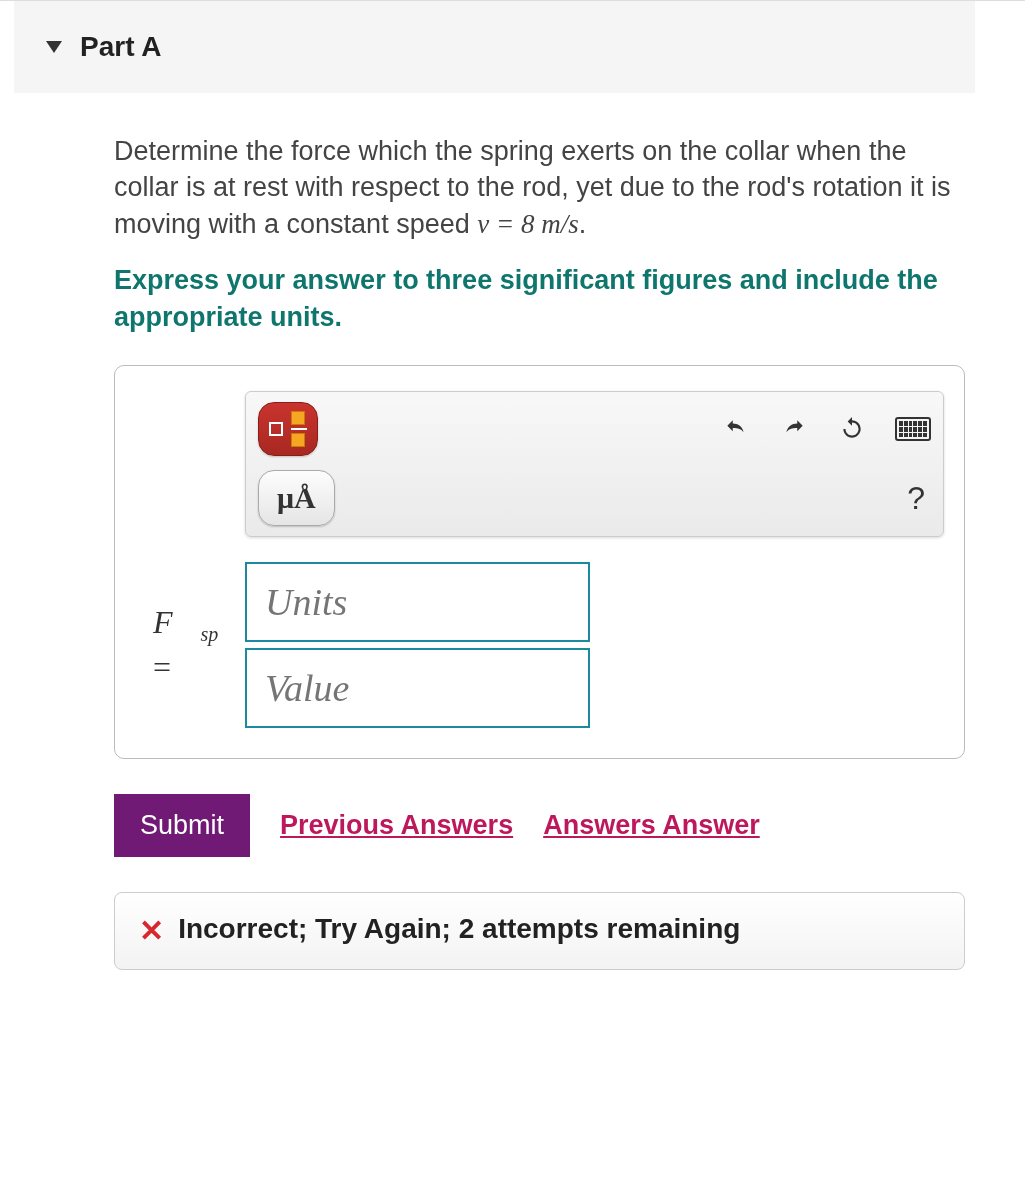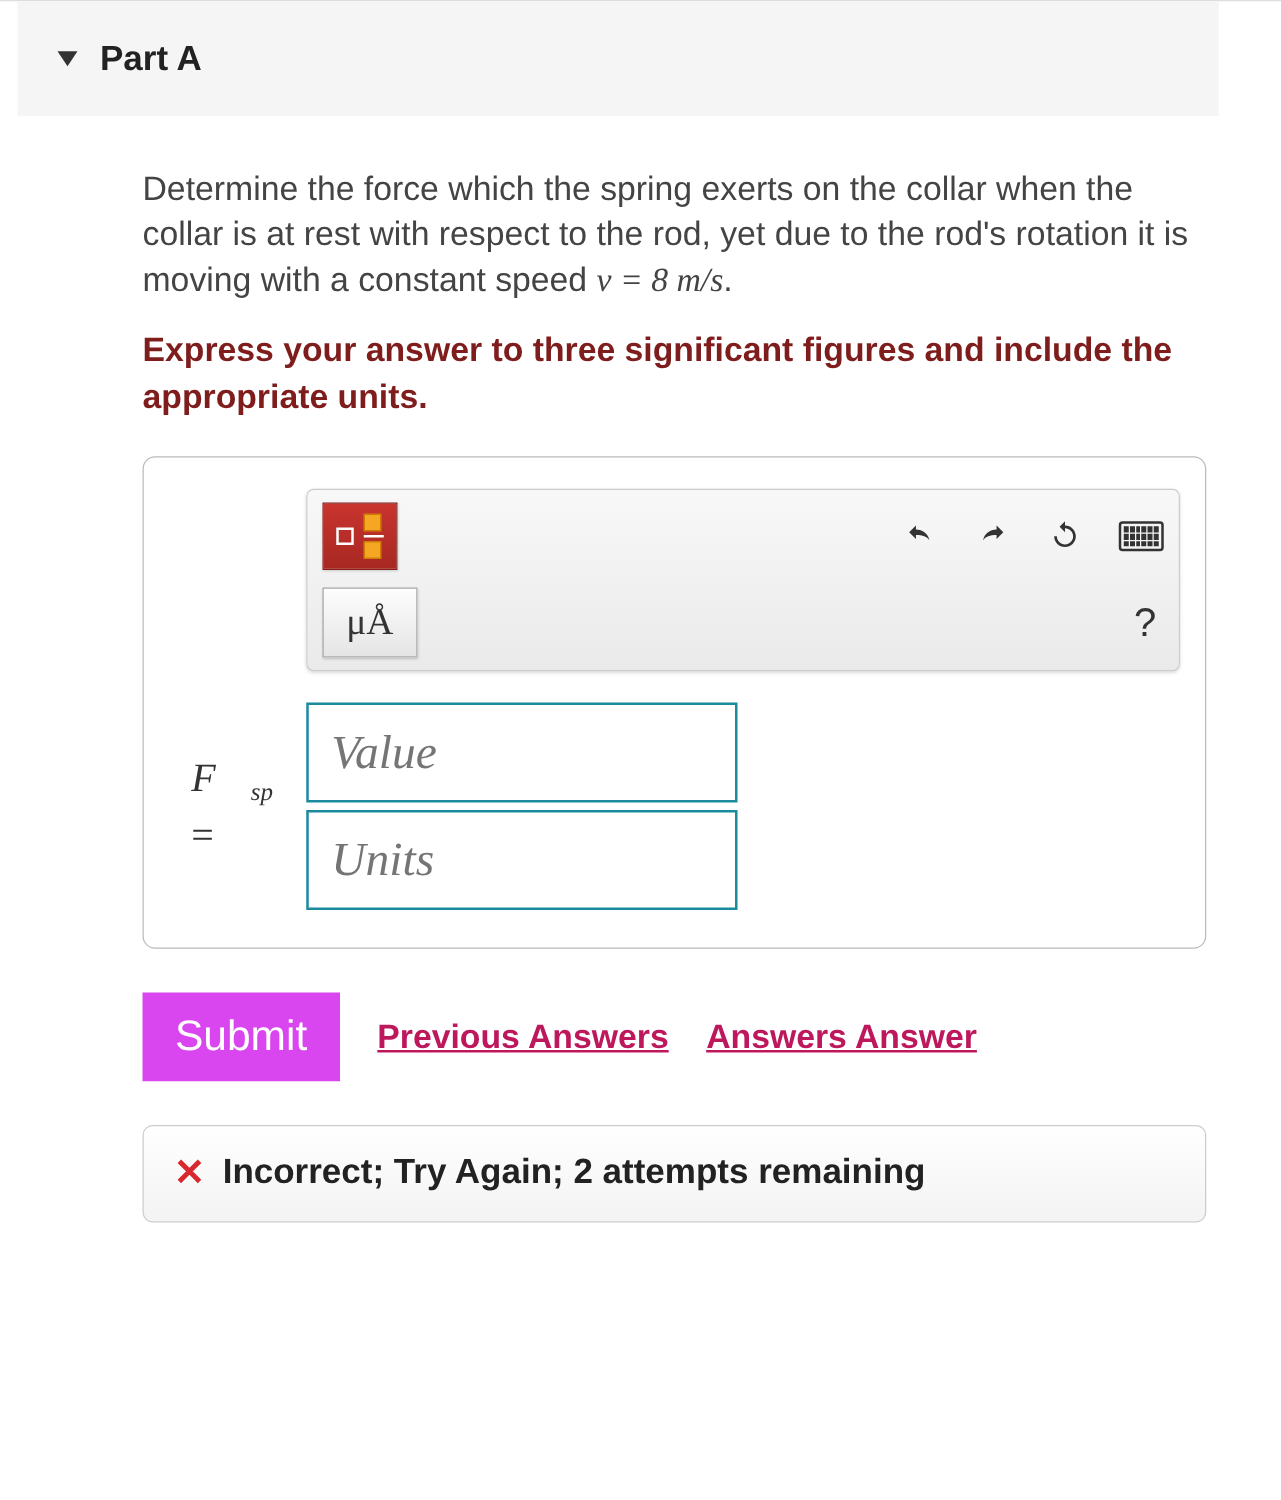--- a/index.html
+++ b/index.html
@@ -39,21 +39,21 @@
   .question {
     font-size: 27px;
     color: #444;
     line-height: 1.35;
     margin-bottom: 15px;
   }
   .question .math-italic { font-style: italic; font-family: 'Times New Roman', serif; }
   .instruction {
     font-size: 27px;
     font-weight: bold;
-    color: #7f1d1d;
+    color: #0f766e;
     line-height: 1.35;
     margin-bottom: 30px;
     margin-top: 20px;
   }
   .answer-box {
     border: 1px solid #bbb;
     border-radius: 10px;
     padding: 25px 20px 30px 20px;
     margin-bottom: 35px;
   }
@@ -69,27 +69,28 @@
     display: flex;
     align-items: center;
     justify-content: space-between;
   }
   .toolbar-row + .toolbar-row { margin-top: 14px; }
   .tb-left { display: flex; gap: 10px; align-items: center; }
   .tb-right { display: flex; gap: 28px; align-items: center; }
   .tb-btn {
     background: linear-gradient(#fdfdfd, #e5e5e5);
     border: 1px solid #aaa;
-    border-radius: 0;
+    border-radius: 16px;
     padding: 8px 10px;
     display: flex;
     align-items: center;
     justify-content: center;
     cursor: pointer;
     box-shadow: 0 1px 2px rgba(0,0,0,0.2);
+    font-weight: bold;
   }
   .tb-btn.active {
     background: linear-gradient(#c9342e, #a82822);
     border-color: #8a1f1a;
     color: #fff;
   }
   .frac-icon {
     display: flex; gap: 8px; align-items: center;
   }
   .frac-icon .sq { width: 14px; height: 14px; border: 2px solid #fff; }
@@ -145,24 +146,24 @@
     padding: 0 18px;
     outline: none;
   }
   .actions {
     display: flex;
     align-items: center;
     gap: 30px;
     margin-bottom: 35px;
   }
   .submit-btn {
-    background: #d946ef;
+    background: #701a75;
     color: #fff;
     border: none;
-    font-size: 34px;
+    font-size: 27px;
     padding: 16px 26px;
     cursor: pointer;
   }
   .link {
     color: #be185d;
     font-size: 27px;
     font-weight: bold;
     text-decoration: underline;
     cursor: pointer;
   }
@@ -258,22 +259,22 @@
           </div>
         </div>
       </div>
 
       <div class="input-row">
         <div class="var-label">
           <span>F</span><span class="sub">sp</span><br>
           <span style="font-style:normal;">=</span>
         </div>
         <div class="inputs-stack">
+          <input class="val-input" type="text" placeholder="Units" style="">
           <input class="val-input" type="text" placeholder="Value" style="">
-          <input class="val-input" type="text" placeholder="Units" style="">
         </div>
       </div>
     </div>
 
     <div class="actions">
       <button class="submit-btn">Submit</button>
       <span class="link">Previous Answers</span>
       <span class="link">Answers Answer</span>
     </div>
 

